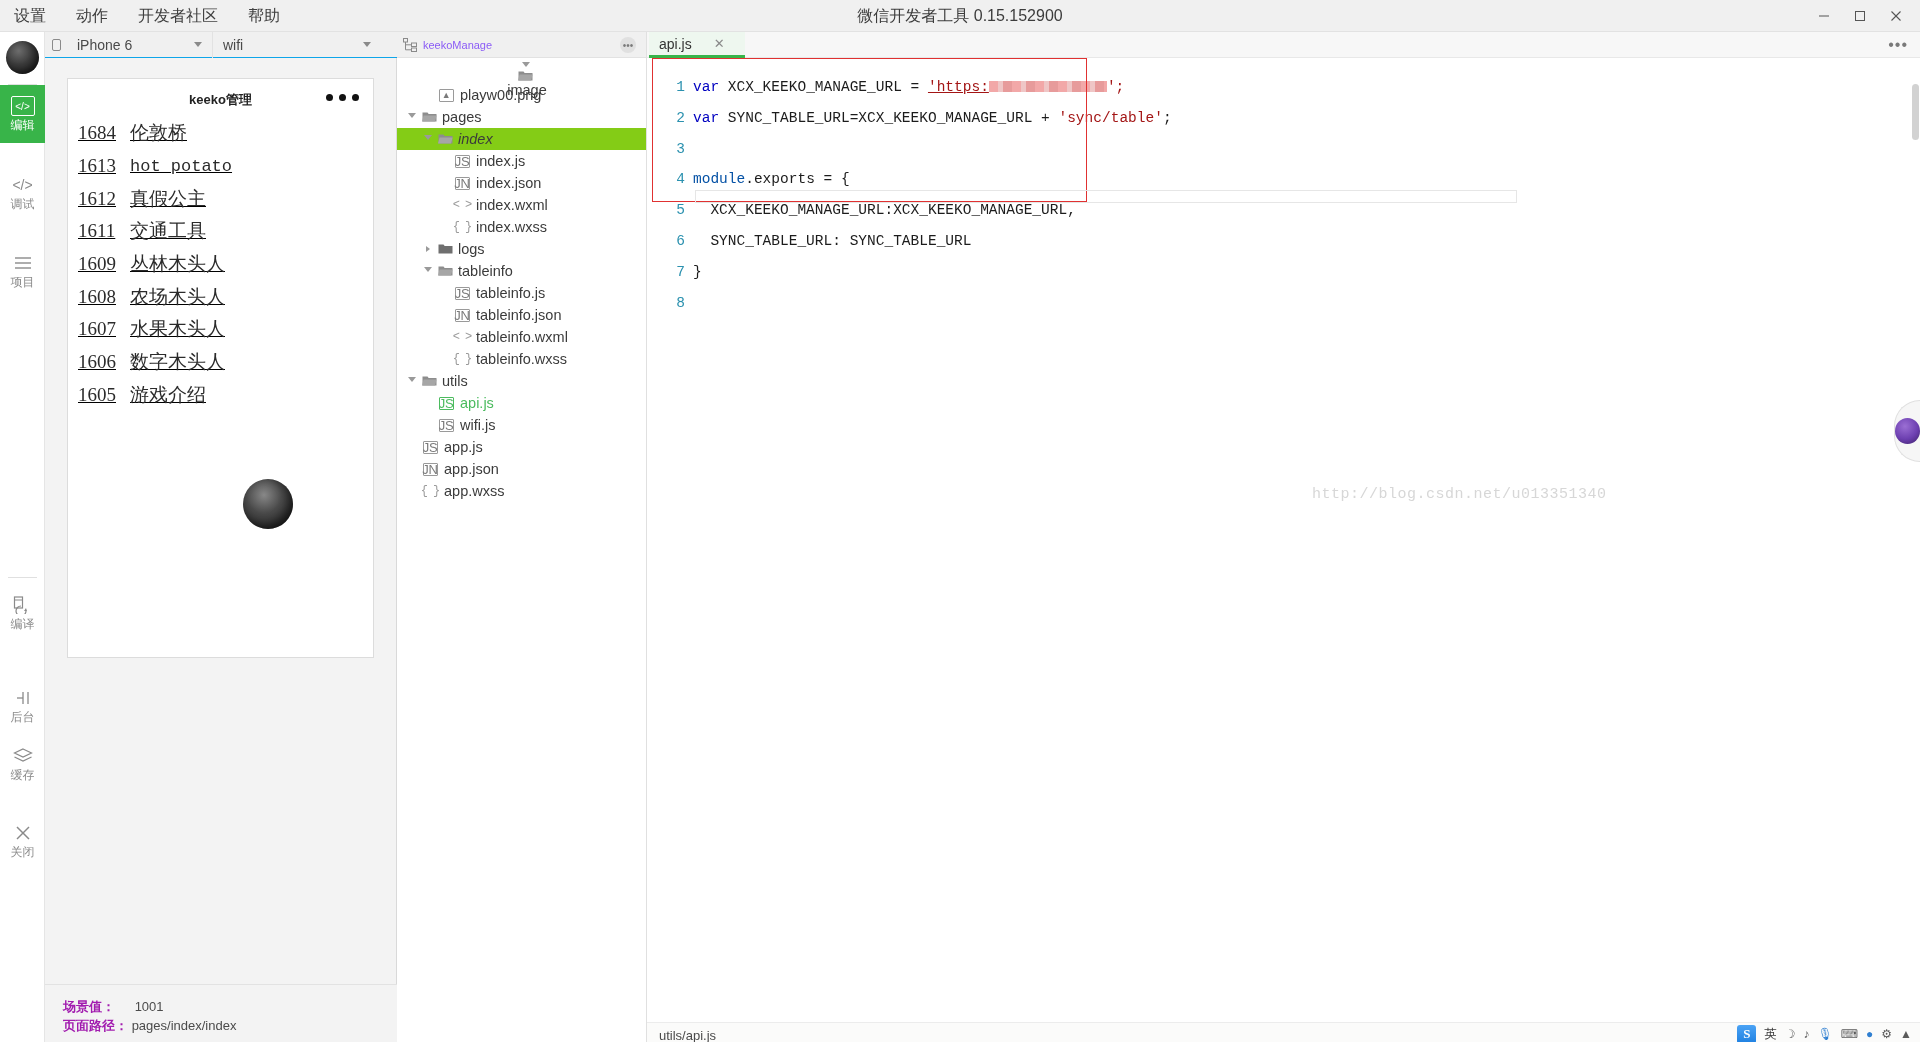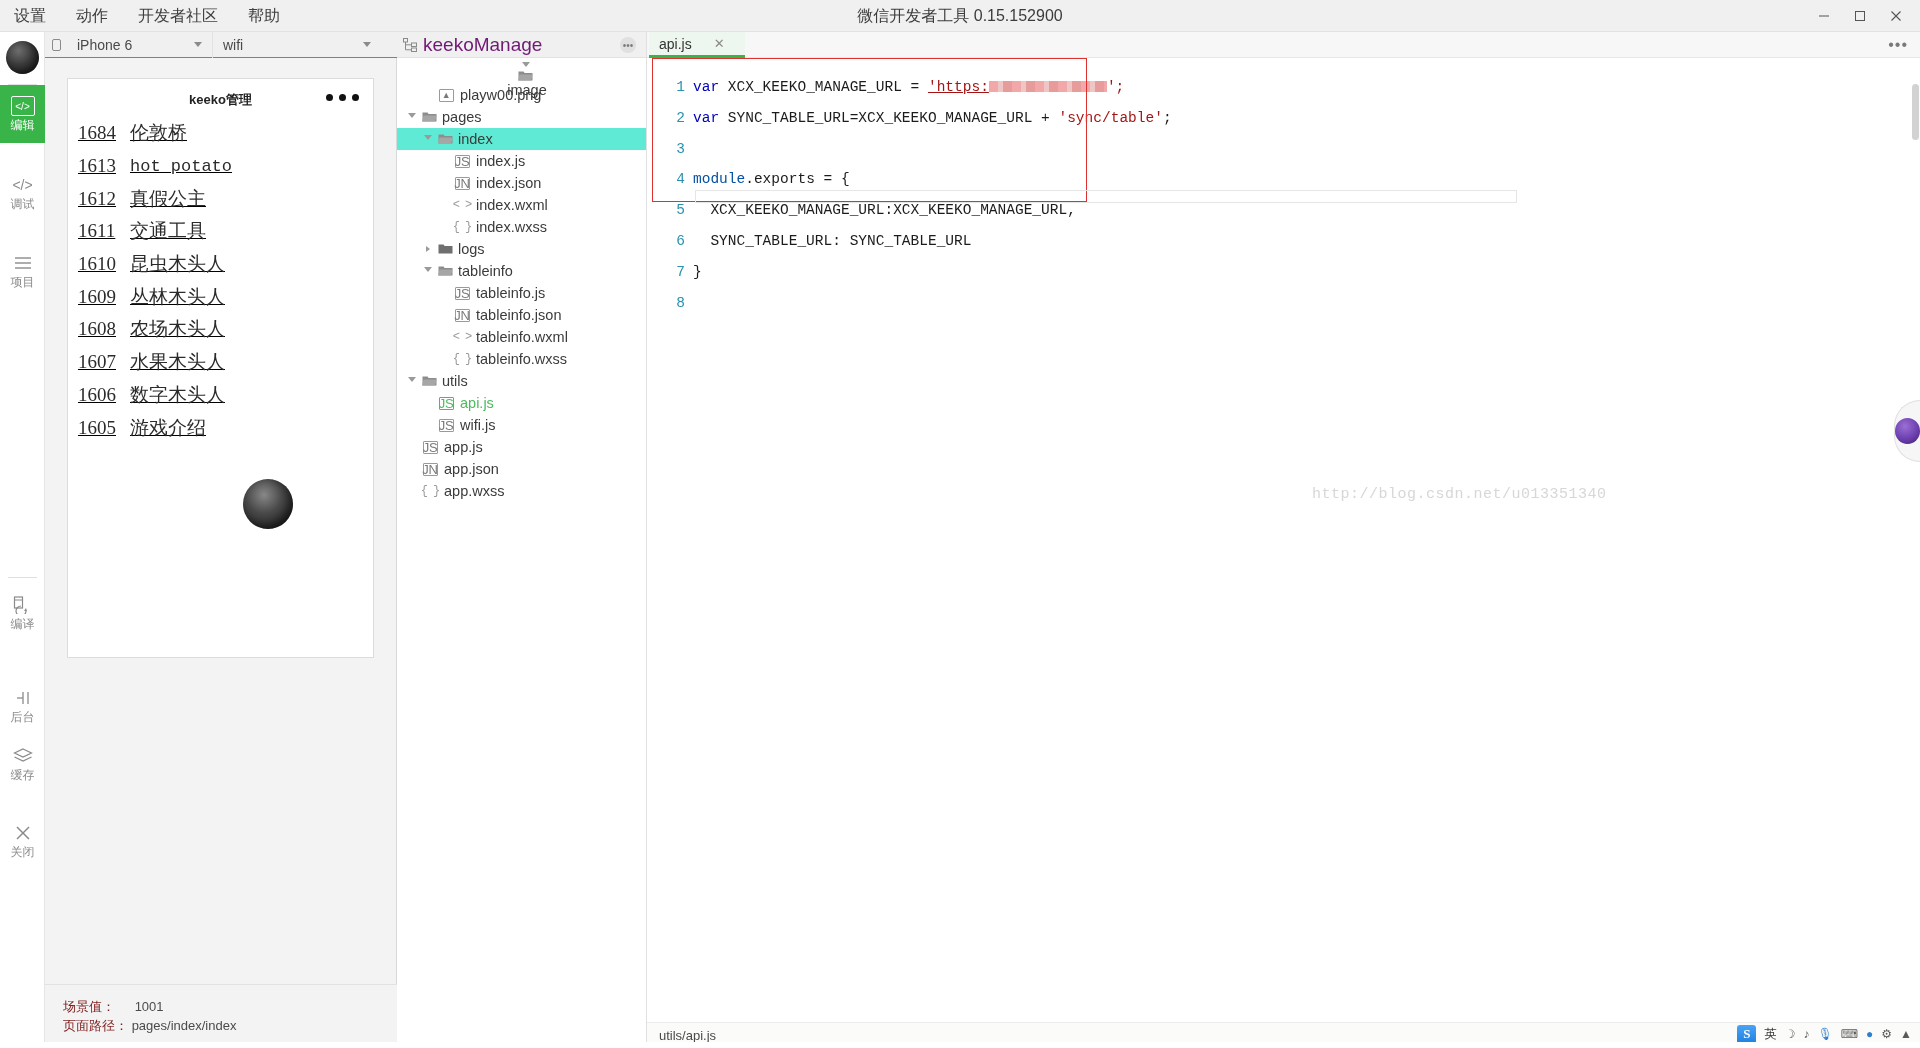--- a/index.html
+++ b/index.html
@@ -84,38 +84,38 @@
   .ph-thumb{
     position:absolute; left:175px; top:400px; width:50px; height:50px; border-radius:50%;
     background: radial-gradient(circle at 42% 32%, #888 0%, #4a4a4a 40%, #161616 100%);
     box-shadow: inset -4px -4px 8px rgba(0,0,0,.5);
   }
   .sim-foot{
     position:absolute; left:0; bottom:0; width:352px; height:64px;
     background:#f3f3f3; border-top:1px solid #e2e2e2; padding:12px 0 0 18px;
     font-size:13px; color:#4b4b4b; line-height:19px;
   }
-  .sim-foot .k{ color:#7f1d1d; }
+  .sim-foot .k{ color:#a21caf;font-weight:bold; }
   .sim-foot .v{ color:#4b4b4b; }
 
   
   .tree-panel{
     position:absolute; left:397px; top:32px; width:250px; height:1016px;
     background:#ffffff; border-right:1px solid #e0e0e0;
   }
   .tree-head{
     position:relative; height:26px; background:#f0f0f0; border-bottom:1px solid #e2e2e2;
     display:flex; align-items:center;
   }
   .tree-head .glyph{ width:26px; display:flex; justify-content:center; color:#8a8a8a; font-size:12px; }
-  .tree-head .name{ font-size:19px; color:#701a75; }
+  .tree-head .name{ font-size:11px; color:#8b5cf6; }
   .tree-head .more{ position:absolute; right:10px; top:5px; width:16px;height:16px;border-radius:50%;
                     background:#e0e0e0; color:#7a7a7a; font-size:10px; display:flex;align-items:center;justify-content:center;}
   .tnode{ position:relative; height:22px; display:flex; align-items:center; font-size:14.5px; color:#3b3b3b; cursor:default; }
-  .tnode.sel-row{ background:#5eead4; }
+  .tnode.sel-row{ background:#84cc16;font-style:italic; }
   .tw{ width:14px; display:flex; align-items:center; justify-content:center; }
   .tw .tri{ width:0;height:0;border-left:4.5px solid #9a9a9a;border-top:3.5px solid transparent;border-bottom:3.5px solid transparent; }
   .tw .tri.open{ border-left:4px solid transparent;border-right:4px solid transparent;border-top:5px solid #9a9a9a; }
   .folder{ width:20px; display:flex; align-items:center; justify-content:center; }
   .folder svg{ display:block; }
   .fico{ width:22px; display:flex; align-items:center; justify-content:center; }
   .badge{
     display:inline-flex; align-items:center; justify-content:center;
     width:15px; height:13px; border:1px solid #9a9a9a; border-radius:1px;
     font-size:13px; color:#7a7a7a; font-family:"Liberation Sans", sans-serif; letter-spacing:-.3px;
@@ -320,24 +320,20 @@
           </div>
           <div class="ph-row">
             <span class="ph-id">1612</span>
             <span class="ph-name">真假公主</span>
           </div>
           <div class="ph-row">
             <span class="ph-id">1611</span>
             <span class="ph-name">交通工具</span>
           </div>
           <div class="ph-row">
-            <span class="ph-id">1610</span>
-            <span class="ph-name">昆虫木头人</span>
-          </div>
-          <div class="ph-row">
             <span class="ph-id">1609</span>
             <span class="ph-name">丛林木头人</span>
           </div>
           <div class="ph-row">
             <span class="ph-id">1608</span>
             <span class="ph-name">农场木头人</span>
           </div>
           <div class="ph-row">
             <span class="ph-id">1607</span>
             <span class="ph-name">水果木头人</span>

